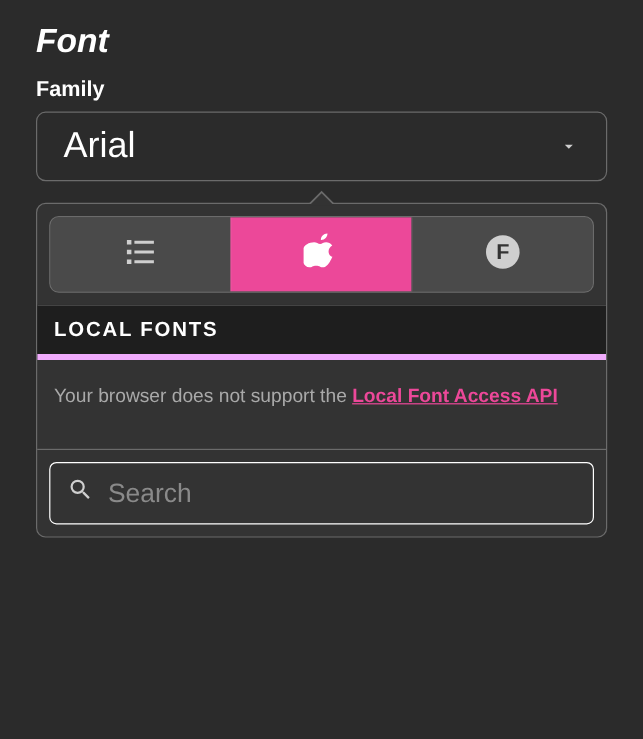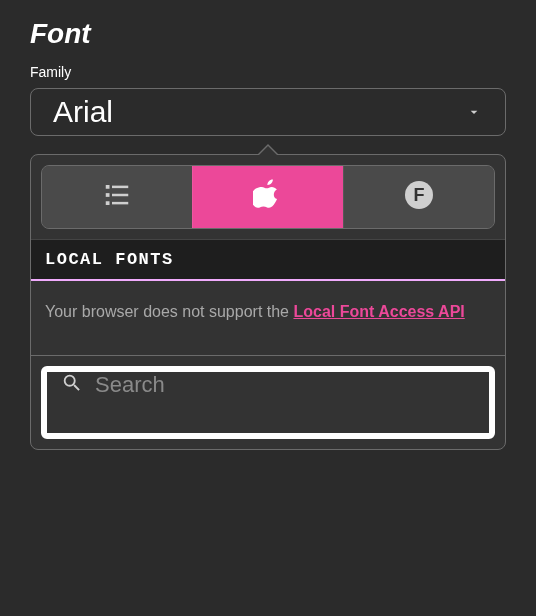--- a/index.html
+++ b/index.html
@@ -15,29 +15,29 @@
     padding: 18px 30px;
   }
   .section-title {
     font-size: 28px;
     font-weight: 700;
     color: #fff;
     margin-bottom: 14px;
     font-style: italic;
   }
   .field-label {
-    font-size: 14px;
-    font-weight: 400;
+    font-size: 18px;
+    font-weight: 700;
     color: #fff;
     margin-bottom: 8px;
   }
   .select {
     border: 1px solid #6b6b6b;
     border-radius: 8px;
-    height: 48px;
+    height: 58px;
     display: flex;
     align-items: center;
     justify-content: space-between;
     padding: 0 22px;
     background: transparent;
     cursor: pointer;
   }
   .select-value {
     font-size: 30px;
     font-family: Arial, sans-serif;
@@ -105,47 +105,46 @@
     border-left: 1px solid rgba(255,255,255,0.08);
   }
   .section-header {
     background: #1e1e1e;
     color: #fff;
     font-weight: 800;
     letter-spacing: 1.5px;
     font-size: 17px;
     padding: 10px 14px;
     border-top: 1px solid #444;
-    border-bottom: 2px solid #f0abfc;
-    font-family: Liberation Mono, monospace;
+    border-bottom: 5px solid #f0abfc;
   }
   .message {
     padding: 18px 14px 30px 14px;
     font-size: 16px;
     color: #a9a9a9;
     line-height: 1.6;
   }
   .message a {
     color: #ec4899;
     text-decoration: underline;
     font-weight: 600;
   }
   .divider {
     border-top: 1px solid #6b6b6b;
     margin: 0 -30px;
   }
   .search-wrap {
     padding: 10px;
   }
   .search {
-    border: 6px solid #ffffff;
+    border: 1px solid #ffffff;
     border-radius: 6px;
-    height: 73px;
-    display: flex;
-    align-items: flex-start;
+    height: 52px;
+    display: flex;
+    align-items: center;
     padding: 0 14px;
     gap: 12px;
   }
   .search input {
     flex: 1;
     background: transparent;
     border: none;
     outline: none;
     color: #e8e8e8;
     font-size: 22px;

